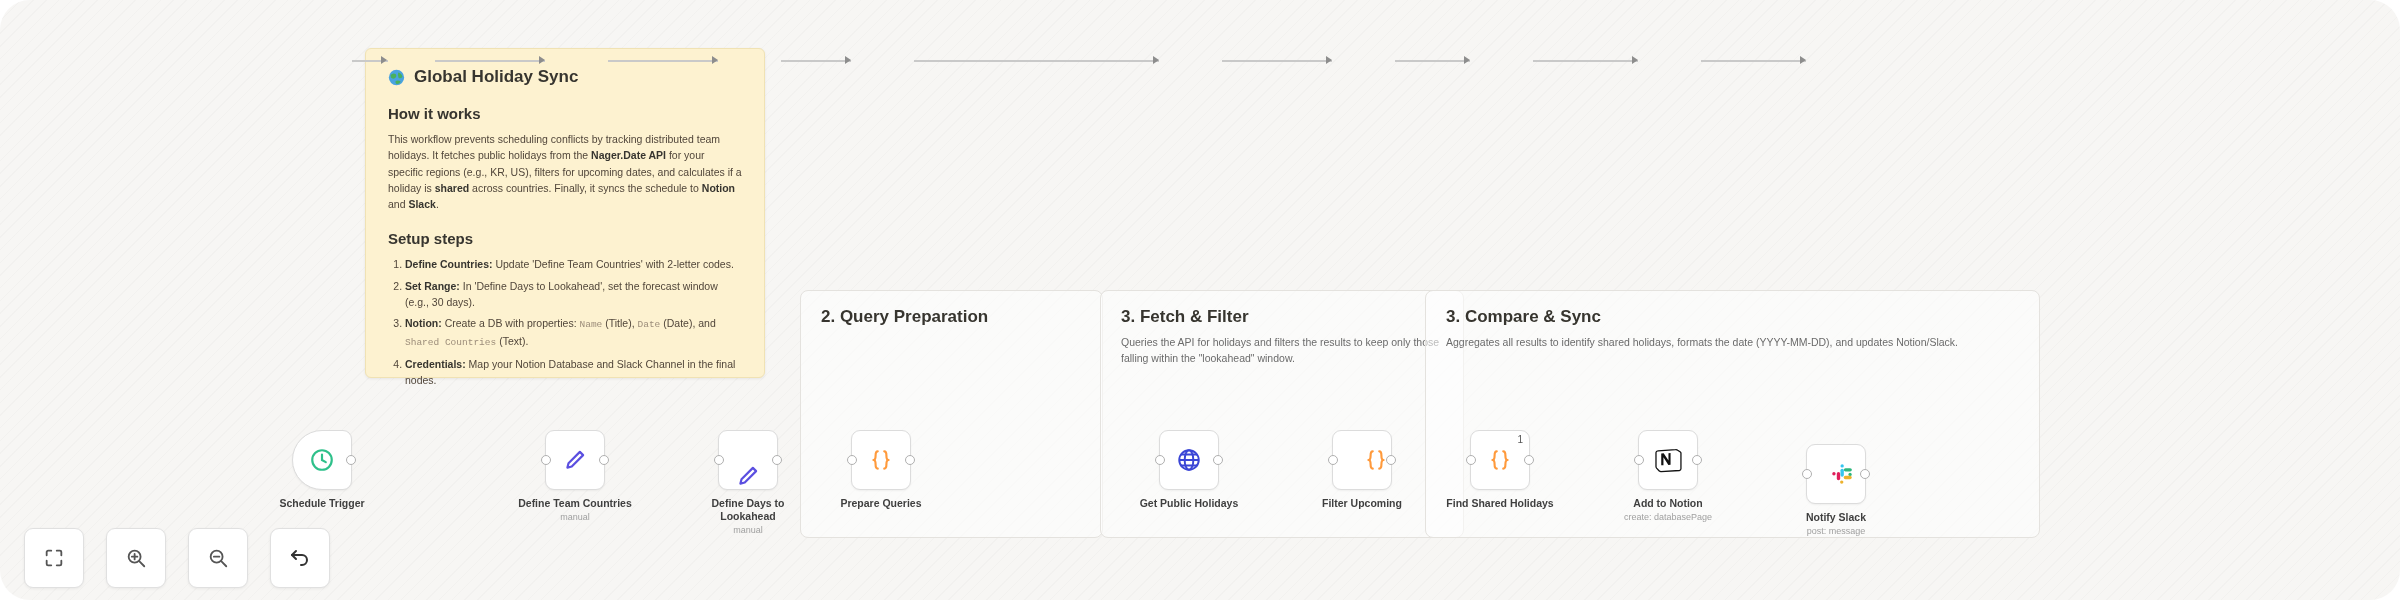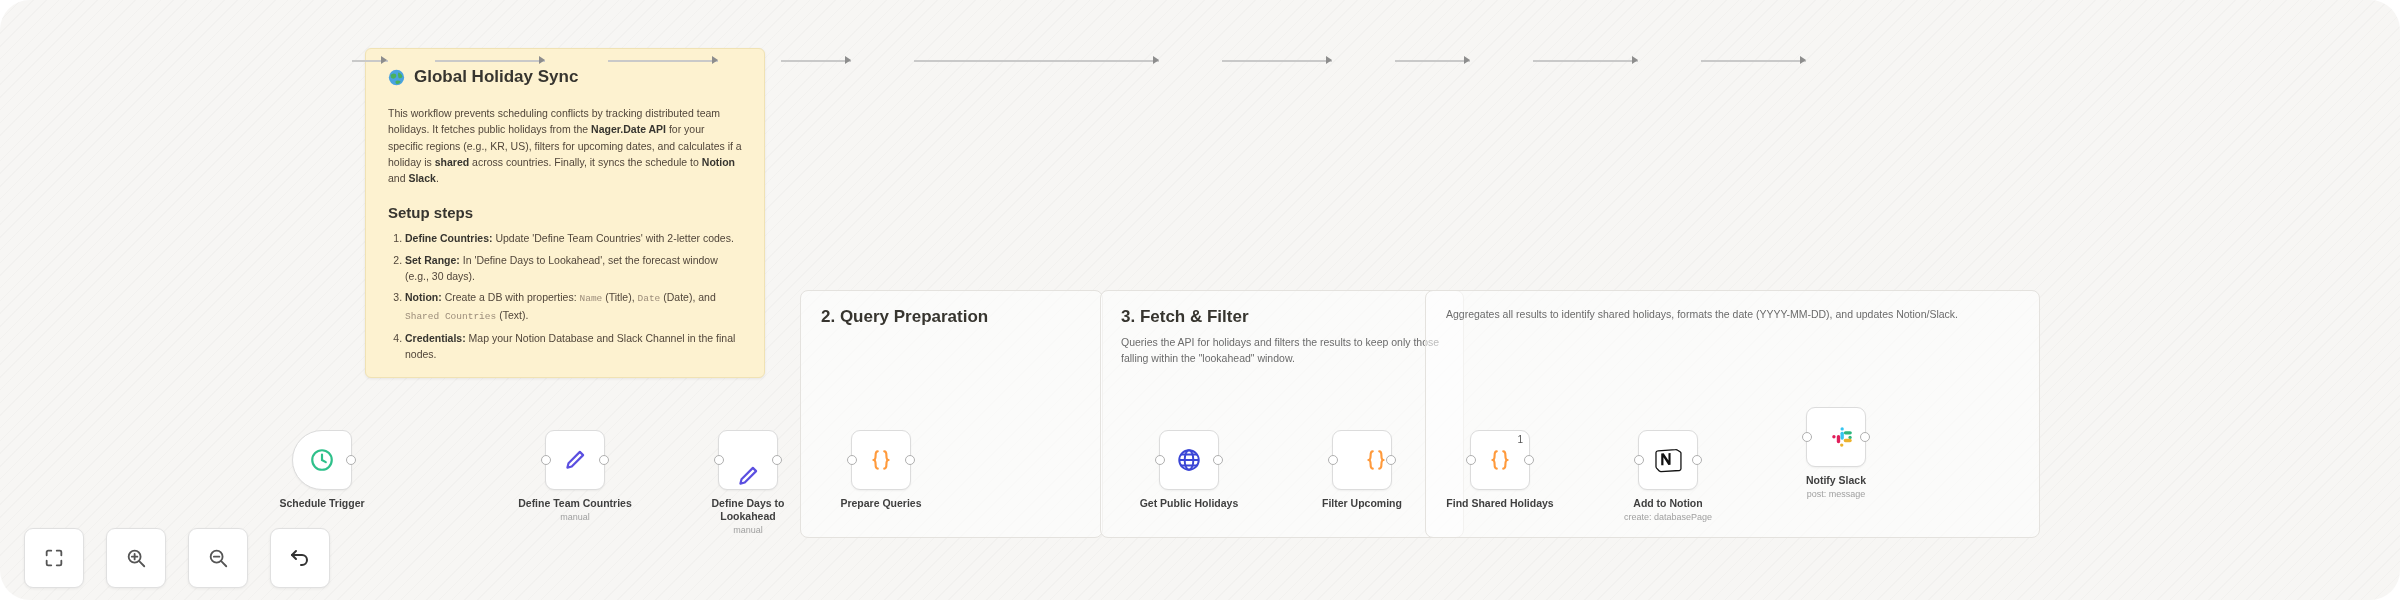--- a/index.html
+++ b/index.html
@@ -201,20 +201,21 @@
         <svg width="17" height="17" viewBox="0 0 20 20">
           <circle cx="10" cy="10" r="9" fill="#4aa3e0"></circle>
           <path d="M3 7 Q6 4 9 6 Q11 9 8 11 Q5 12 3.5 10 Z" fill="#49b05c"></path>
           <path d="M12 4 Q16 5 17 9 Q15 12 12.5 10.5 Q11 7 12 4 Z" fill="#49b05c"></path>
           <path d="M9 14 Q13 13 15 15 Q13 18 10 17.5 Q8 16 9 14 Z" fill="#49b05c"></path>
         </svg>
       </span>
       <span>Global Holiday Sync</span>
     </div>
 
+    <h3>How it works</h3>
     <p>
       This workflow prevents scheduling conflicts by tracking distributed team
       holidays. It fetches public holidays from the <b>Nager.Date API</b> for your specific
       regions (e.g., KR, US), filters for upcoming dates, and calculates if a holiday is
       <b>shared</b> across countries. Finally, it syncs the schedule to <b>Notion</b> and <b>Slack</b>.
     </p>
 
     <h3>Setup steps</h3>
     <ol>
       <li><b>Define Countries:</b> Update 'Define Team Countries' with 2-letter codes.</li>
@@ -228,20 +229,21 @@
   <div class="section" id="sec-query">
     <h2>2. Query Preparation</h2>
   </div>
 
   <div class="section" id="sec-fetch">
     <h2>3. Fetch &amp; Filter</h2>
     <p>Queries the API for holidays and filters the results to keep only those falling within the "lookahead" window.</p>
   </div>
 
   <div class="section" id="sec-compare">
+    <h2>3. Compare &amp; Sync</h2>
     <p>Aggregates all results to identify shared holidays, formats the date (YYYY-MM-DD), and updates Notion/Slack.</p>
   </div>
 
   <div class="conn" style="left:352px; width:36px;"></div>
   <div class="conn" style="left:435px; width:110px;"></div>
   <div class="conn" style="left:608px; width:110px;"></div>
   <div class="conn" style="left:781px; width:70px;"></div>
   <div class="conn" style="left:914px; width:245px;"></div>
   <div class="conn" style="left:1222px; width:110px;"></div>
   <div class="conn" style="left:1395px; width:75px;"></div>
@@ -357,21 +359,21 @@
       </svg>
     </span>
     <div class="port in"></div>
     <div class="port out"></div>
     <div class="node-label">
       <span>Add to Notion</span>
       <span class="node-sub">create: databasePage</span>
     </div>
   </div>
 
-  <div class="node" style="left:1806px; top:407px;padding-left:12px;">
+  <div class="node" style="left:1806px; top:444px;padding-left:12px;">
     <span>
       <svg width="26" height="26" viewBox="0 0 24 24">
         <g>
           <rect x="3" y="10.2" width="3.1" height="3.1" rx="1.55" fill="#e01e5a"></rect>
           <rect x="7.2" y="10.2" width="3.1" height="7.5" rx="1.55" fill="#e01e5a"></rect>
           <rect x="10.6" y="3" width="3.1" height="3.1" rx="1.55" fill="#36c5f0"></rect>
           <rect x="10.6" y="7.1" width="3.1" height="7.4" rx="1.55" fill="#36c5f0"></rect>
           <rect x="17.9" y="10.8" width="3.1" height="3.1" rx="1.55" fill="#2eb67d"></rect>
           <rect x="13.7" y="6.6" width="7.4" height="3.1" rx="1.55" fill="#2eb67d"></rect>
           <rect x="10.2" y="17.9" width="3.1" height="3.1" rx="1.55" fill="#ecb22e"></rect>

